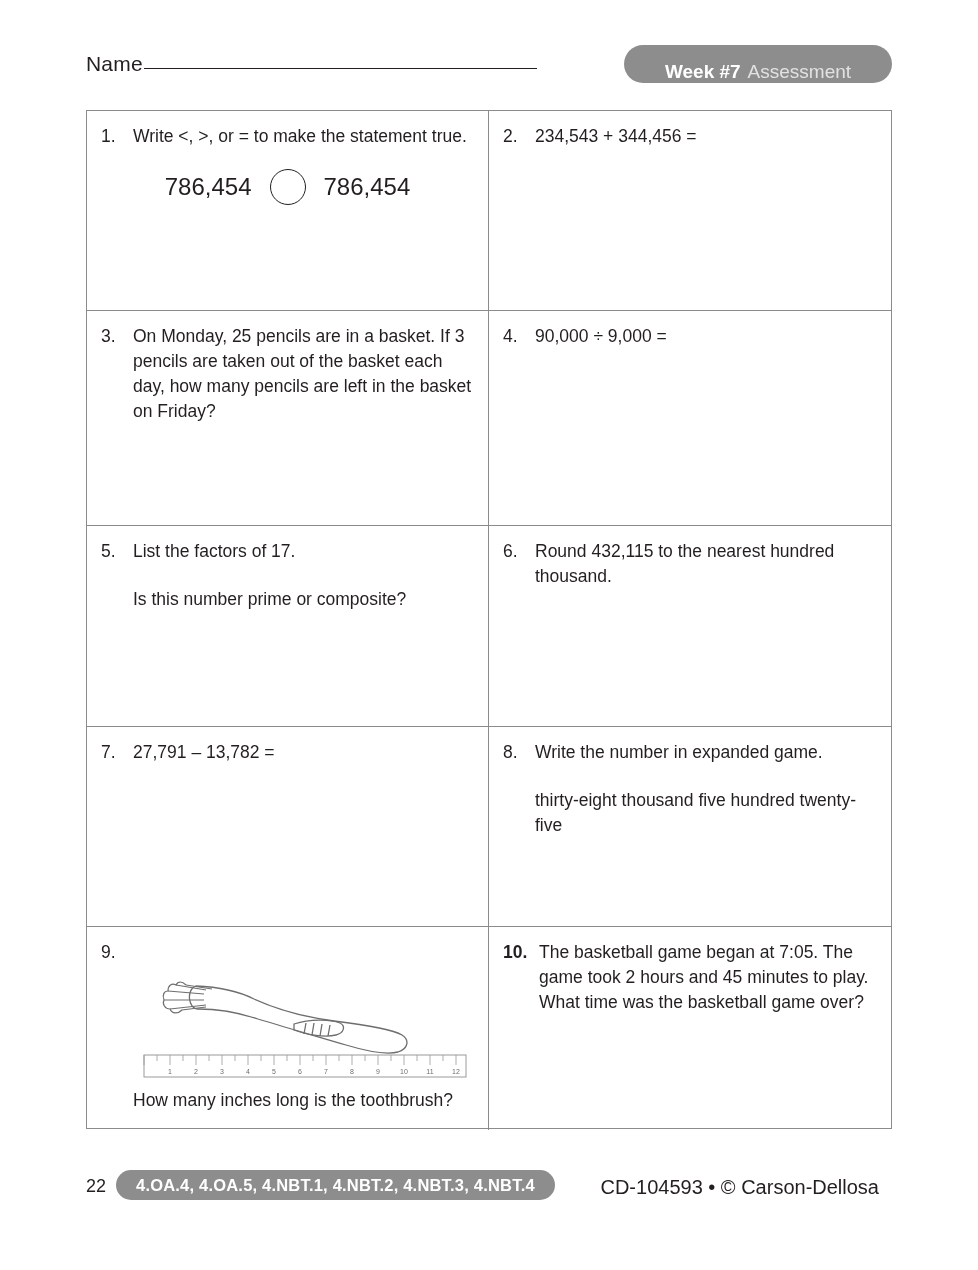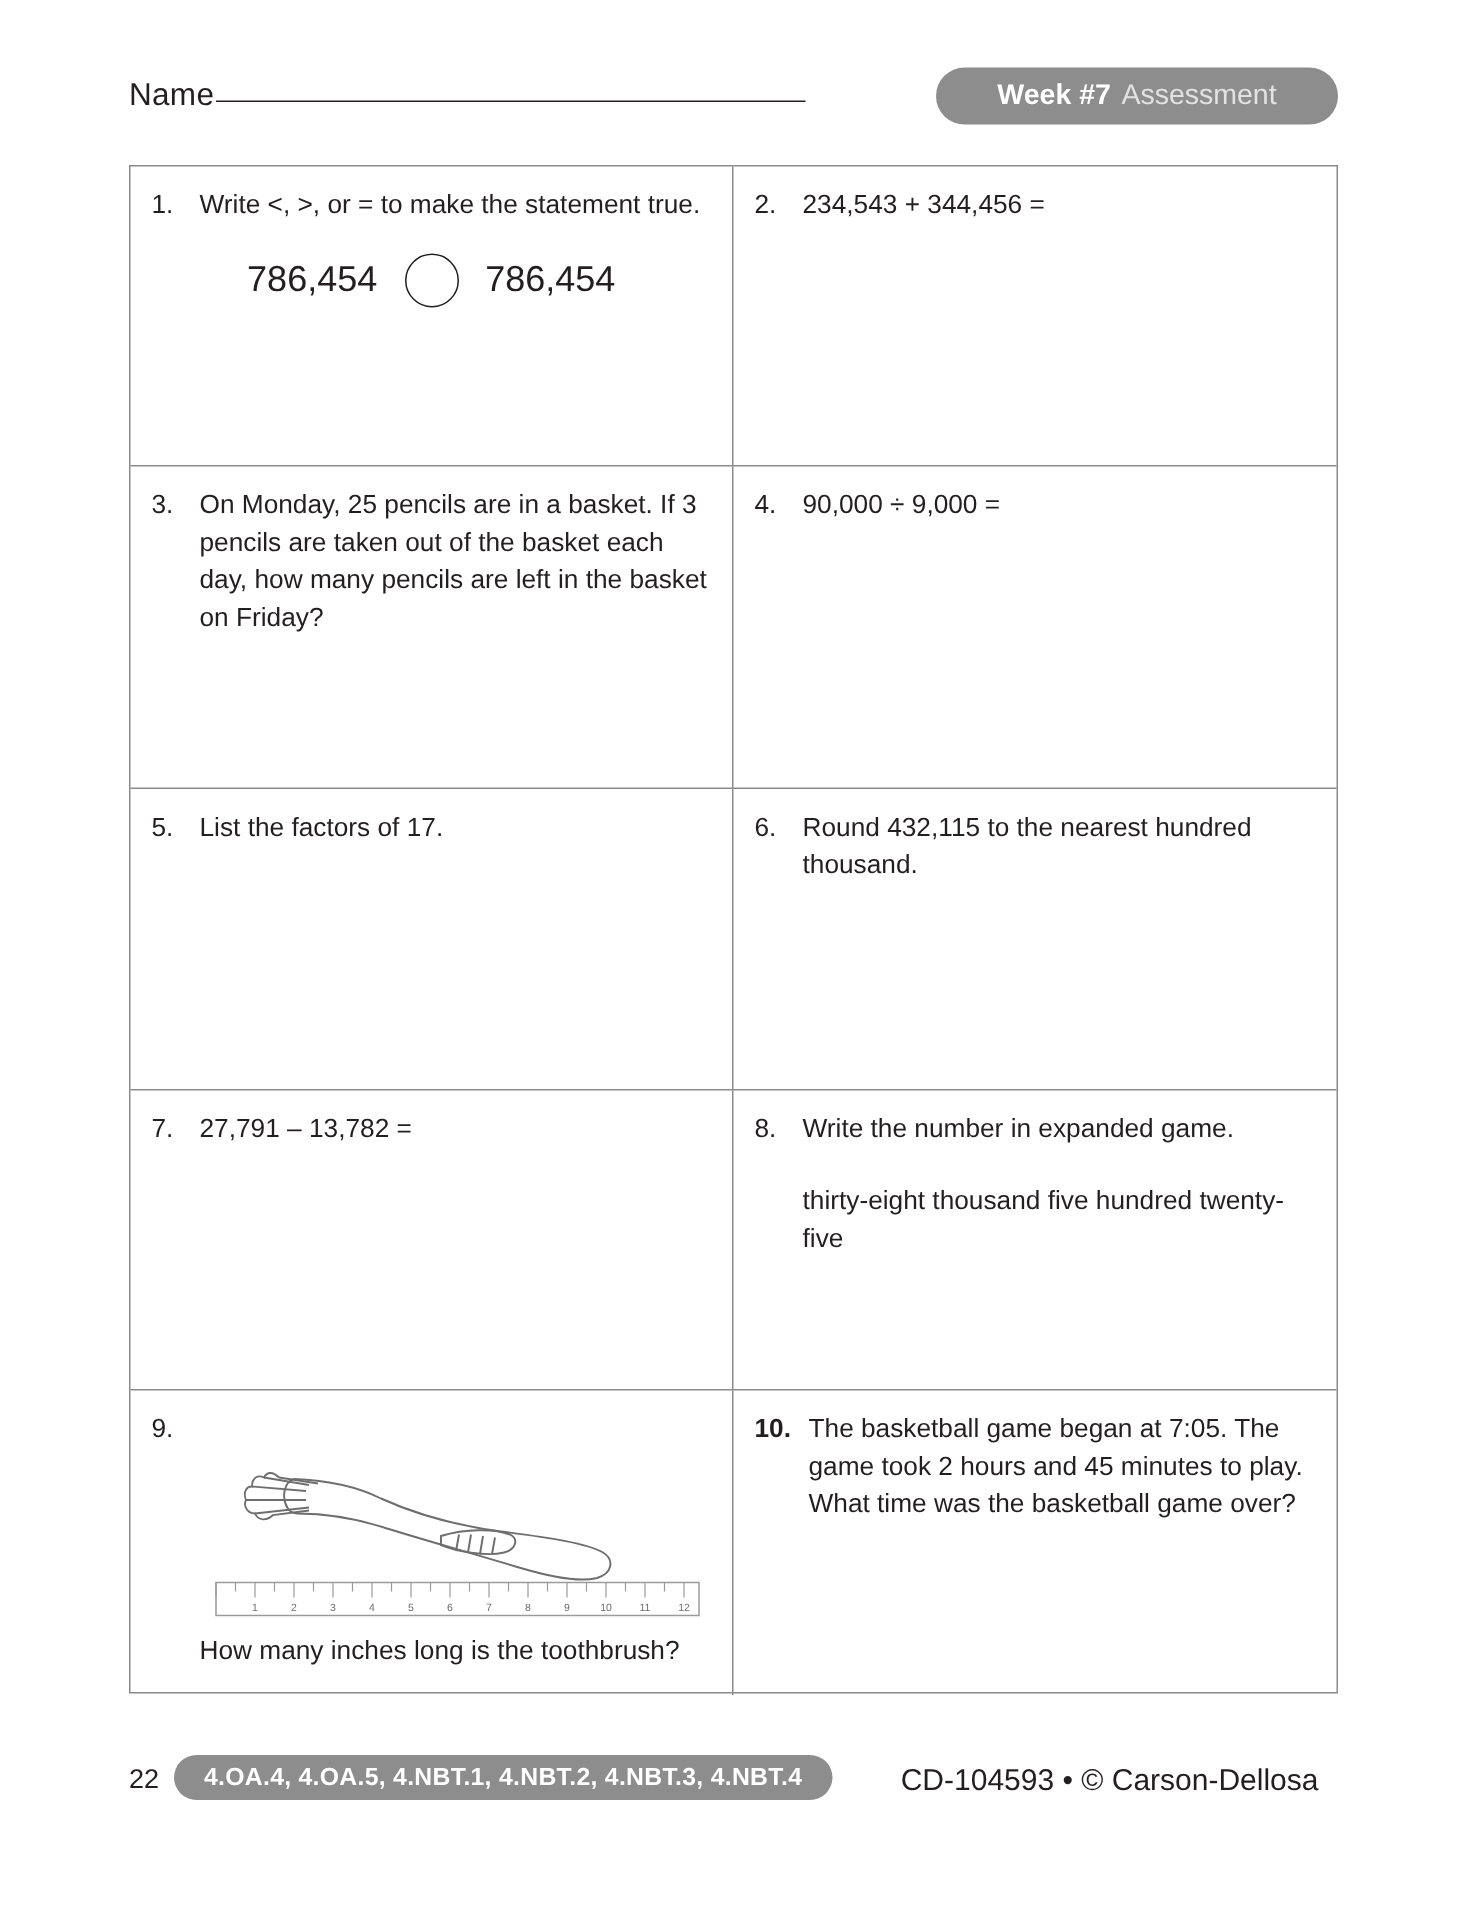--- a/index.html
+++ b/index.html
@@ -43,21 +43,21 @@
   .week-pill {
     position: absolute;
     right: 0;
     top: -3px;
     width: 268px;
     height: 38px;
     border-radius: 19px;
     background: #8d8d8d;
     color: #ffffff;
     display: flex;
-    align-items: center;
+    align-items: flex-end;
     justify-content: center;
     gap: 7px;
     font-size: 19px;
   }
   .week-pill .wk-num { font-weight: bold; }
   .week-pill .wk-word { color: #e2e2e2; }
 
   
   .grid {
     position: absolute;
@@ -217,20 +217,21 @@
       <span class="num">4.</span>
       <span class="txt">90,000 ÷ 9,000 =</span>
     </div>
   </div>
 
   <div class="cell">
     <div class="q">
       <span class="num">5.</span>
       <span class="txt">List the factors of 17.</span>
     </div>
+    <div class="sub-line">Is this number prime or composite?</div>
   </div>
   <div class="cell col2">
     <div class="q">
       <span class="num">6.</span>
       <span class="txt">Round 432,115 to the nearest hundred thousand.</span>
     </div>
   </div>
 
   <div class="cell">
     <div class="q">

